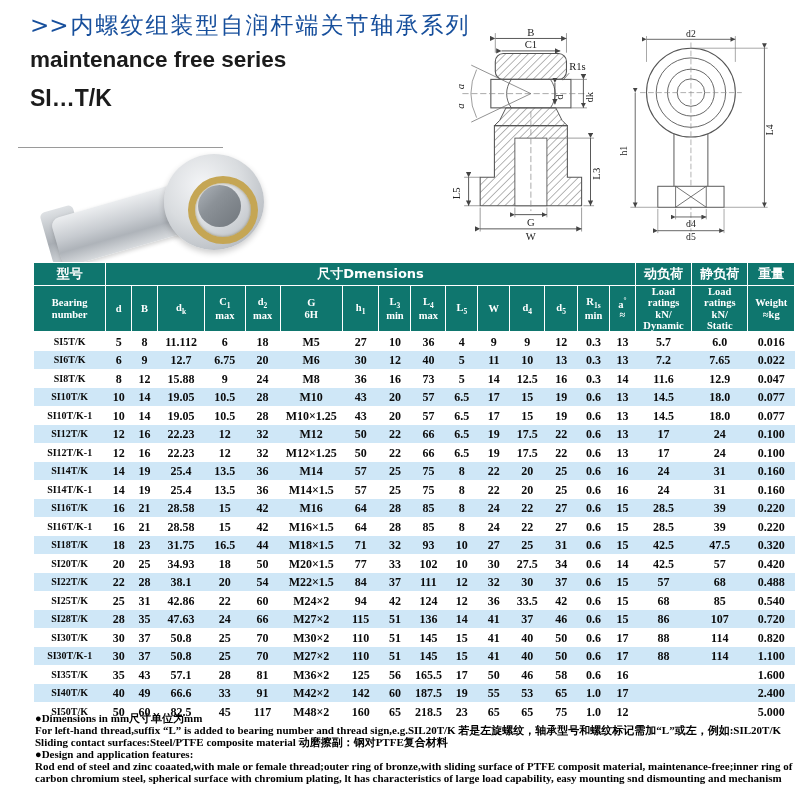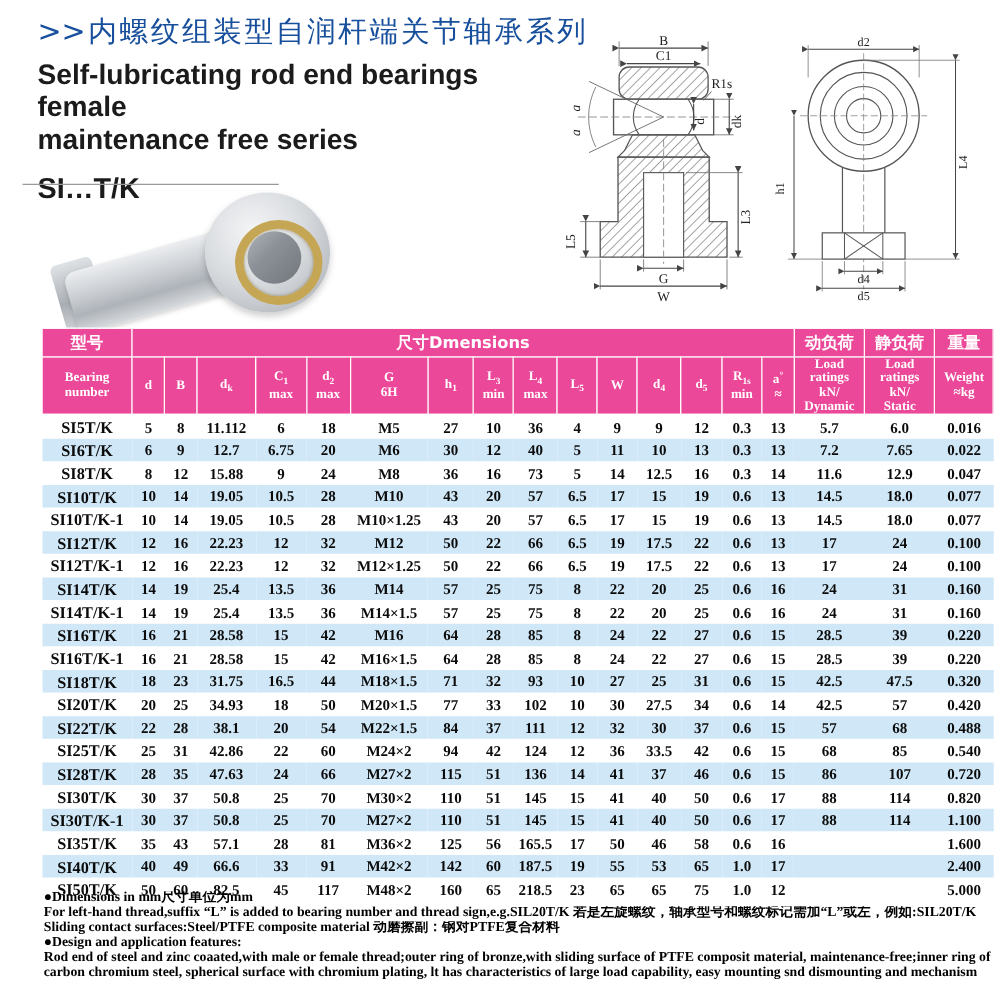--- a/index.html
+++ b/index.html
@@ -38,44 +38,43 @@
   .draw{position:absolute;}
   .draw-left{left:444px;top:26px;width:172px;height:218px;}
   .draw-right{left:606px;top:28px;width:186px;height:214px;}
   .draw svg{width:100%;height:100%;}
   .draw text{font-family:"Liberation Serif",serif;font-size:12px;fill:#222;}
   .draw .it{font-style:italic;}
 
   
   table.spec{position:absolute;left:33px;top:262px;width:762px;border-collapse:collapse;
              table-layout:fixed;}
-  table.spec th{background:#ec4899;color:#fff;border:1.5px solid #fff;padding:0;
+  table.spec th{background:#0f766e;color:#fff;border:1.5px solid #fff;padding:0;
                 text-align:center;vertical-align:middle;}
   tr.group-row th{height:22px;font-family:"DejaVu Sans",sans-serif;font-size:13px;font-weight:bold;}
   tr.col-row th{height:37px;font-size:10.5px;font-weight:bold;line-height:1.08;
                 font-family:"Liberation Serif",serif;}
   tr.col-row th sub{font-size:7.5px;}
   tr.col-row th sup{font-size:7.5px;}
   table.spec td{text-align:center;vertical-align:middle;height:18.5px;padding:0;
                 font-size:12px;font-weight:bold;color:#0b0b0b;line-height:1;}
   table.spec tr.alt td{background:#cfe7f7;}
-  table.spec td.bearing{font-size:13px;}
+  table.spec td.bearing{font-size:10px;}
 
   
   .notes{position:absolute;left:25px;top:713px;width:772px;font-size:11px;font-weight:bold;
          line-height:11.9px;color:#000;}
   .notes div{white-space:nowrap;overflow:hidden;margin-left:10px;}
 </style>
 </head>
 <body>
 
 <div class="hdr">
   <div class="title-cn"><span class="chev">&gt;&gt;</span><span>内螺纹组装型自润杆端关节轴承系列</span></div>
   <div class="title-en">
-    <div>Self-lubricating rod end bearings female</div>
     <div>maintenance free series</div>
   </div>
   <div class="series">SI…T/K</div>
 </div>
 <div class="divider"></div>
 
 <div class="photo">
   <div class="hex"></div>
   <div class="shank"></div>
   <div class="head"></div>

